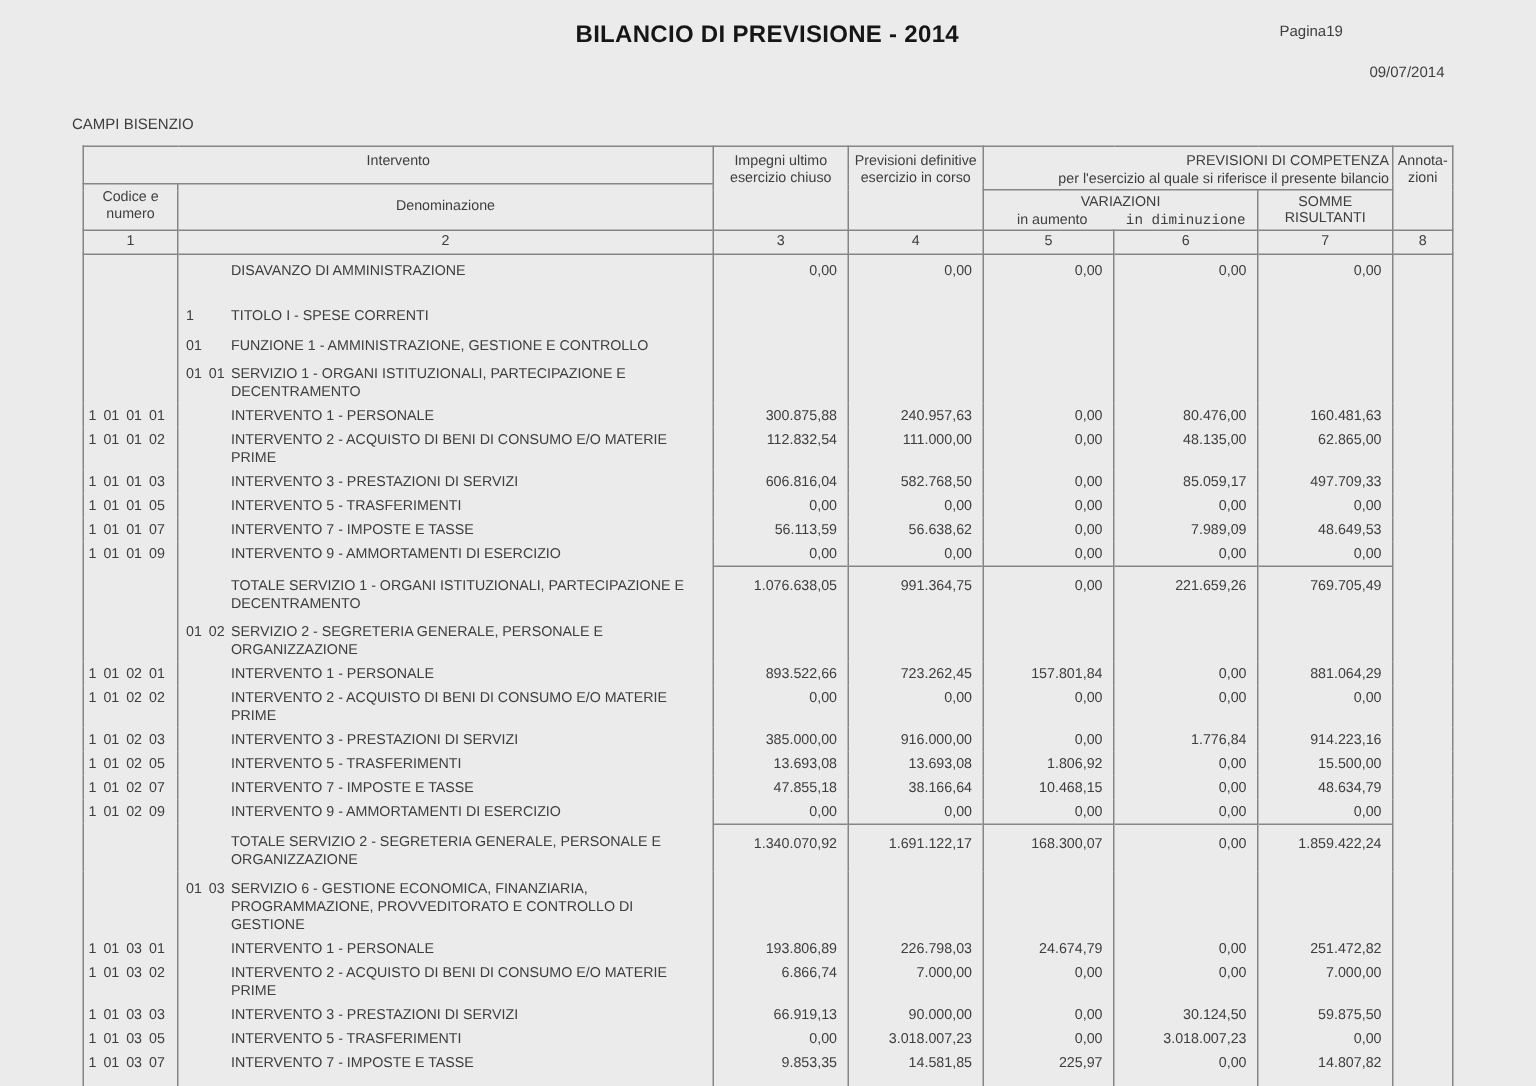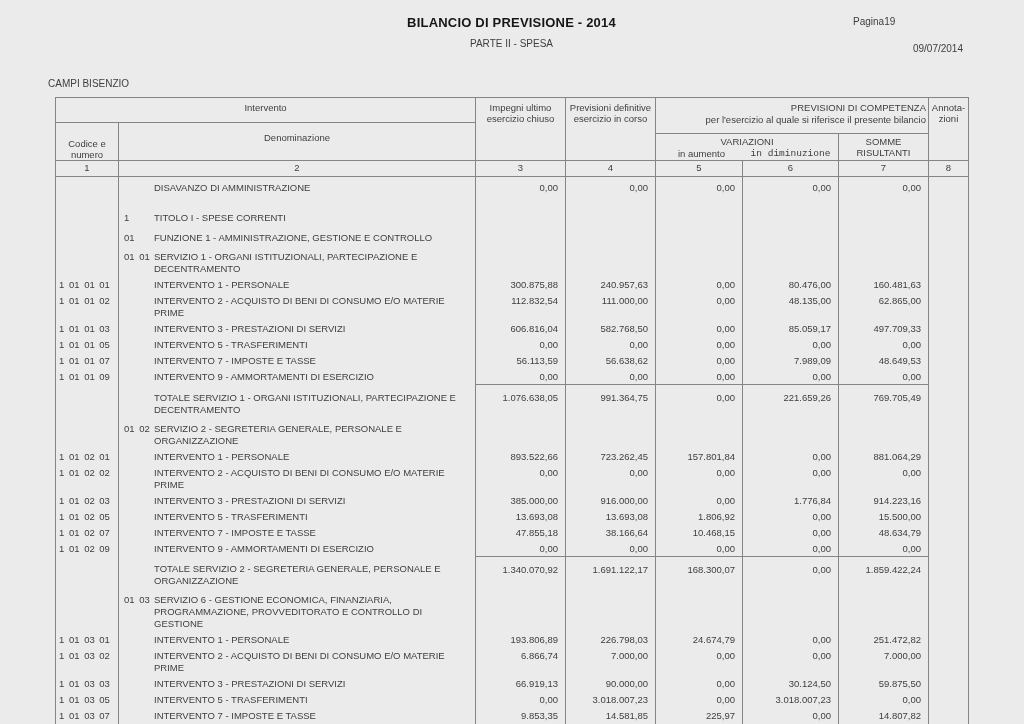--- a/index.html
+++ b/index.html
@@ -6,35 +6,35 @@
     --line:#858585;
     --text:#3e3e3e;
     --bg:#ebebeb;
   }
   html,body{margin:0;padding:0;background:var(--bg);}
   .page{
     position:relative;width:1024px;height:724px;background:var(--bg);
     font-family:"Liberation Sans",sans-serif;color:var(--text);overflow:hidden;
   }
   .doc-title{position:absolute;top:15px;left:55px;width:913px;text-align:center;
-    font-size:13px;font-weight:bold;color:#161616;letter-spacing:.2px;}
+    font-size:16px;font-weight:bold;color:#161616;letter-spacing:.2px;}
   .doc-subtitle{position:absolute;top:38px;left:55px;width:913px;text-align:center;
     font-size:10px;color:var(--text);}
   .pagina{position:absolute;top:16px;left:853px;width:77px;display:flex;
     justify-content:flex-start;font-size:10px;}
   .doc-date{position:absolute;top:43px;left:850px;width:113px;text-align:right;font-size:10px;}
   .entity{position:absolute;top:78px;left:48px;font-size:10px;}
 
   table.budget{position:absolute;top:97px;left:55px;width:913px;border-collapse:collapse;
     table-layout:fixed;font-size:9.5px;color:var(--text);border:1px solid var(--line);}
   th,td{margin:0;font-weight:normal;}
   thead th{border:1px solid var(--line);vertical-align:top;text-align:center;
     line-height:11px;padding:3px 2px 0;}
   .th-intervento{height:20px;padding-top:4px;}
-  .th-codice{padding-top:15px;}
+  .th-codice{padding-top:3px;}
   .th-denom{padding-top:9px;}
   .th-money{padding-top:4px;}
   .th-competenza{padding-top:4px;line-height:12px;text-align:right;}
   .th-varia{height:24px;padding-top:2px;}
   .sublabels{display:flex;margin-top:1px;}
   .sublabels span:first-child{width:87px;flex:none;text-align:center;}
   .sublabels span:last-child{flex:1;text-align:center;font-family:Liberation Mono, monospace;}
   .th-annot span{display:block;}
   .cnum{height:14px;padding:1px 0 0;line-height:11px;}
 
@@ -53,21 +53,20 @@
   tr.r-intervento td{padding-top:3px;}
   tr.r-totale td{padding-top:7px;}
   tr.r-totale td.num{border-top:1px solid var(--line);}
   tr.r-spacer td{height:15px;}
 </style>
 </head>
 <body>
 
 <div class="page">
   <div class="doc-title">BILANCIO DI PREVISIONE - 2014</div>
-  <div class="doc-subtitle">PARTE II - SPESA</div>
   <div class="pagina">
     <span>Pagina</span>
     <span>19</span>
   </div>
   <div class="doc-date">09/07/2014</div>
   <div class="entity">CAMPI BISENZIO</div>
 
   <table class="budget">
     <colgroup>
       <col style="width:63px">

